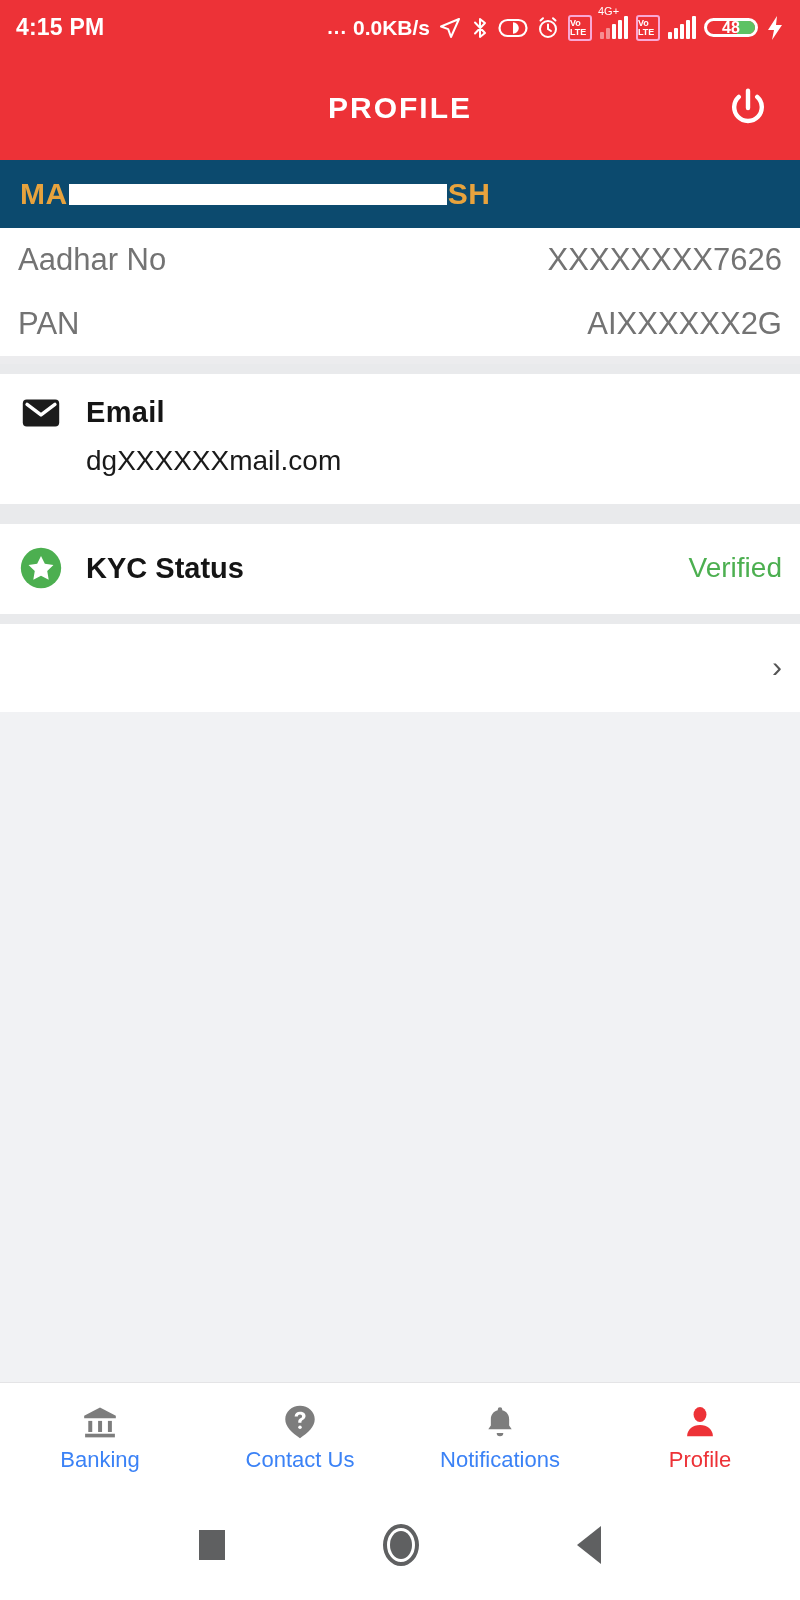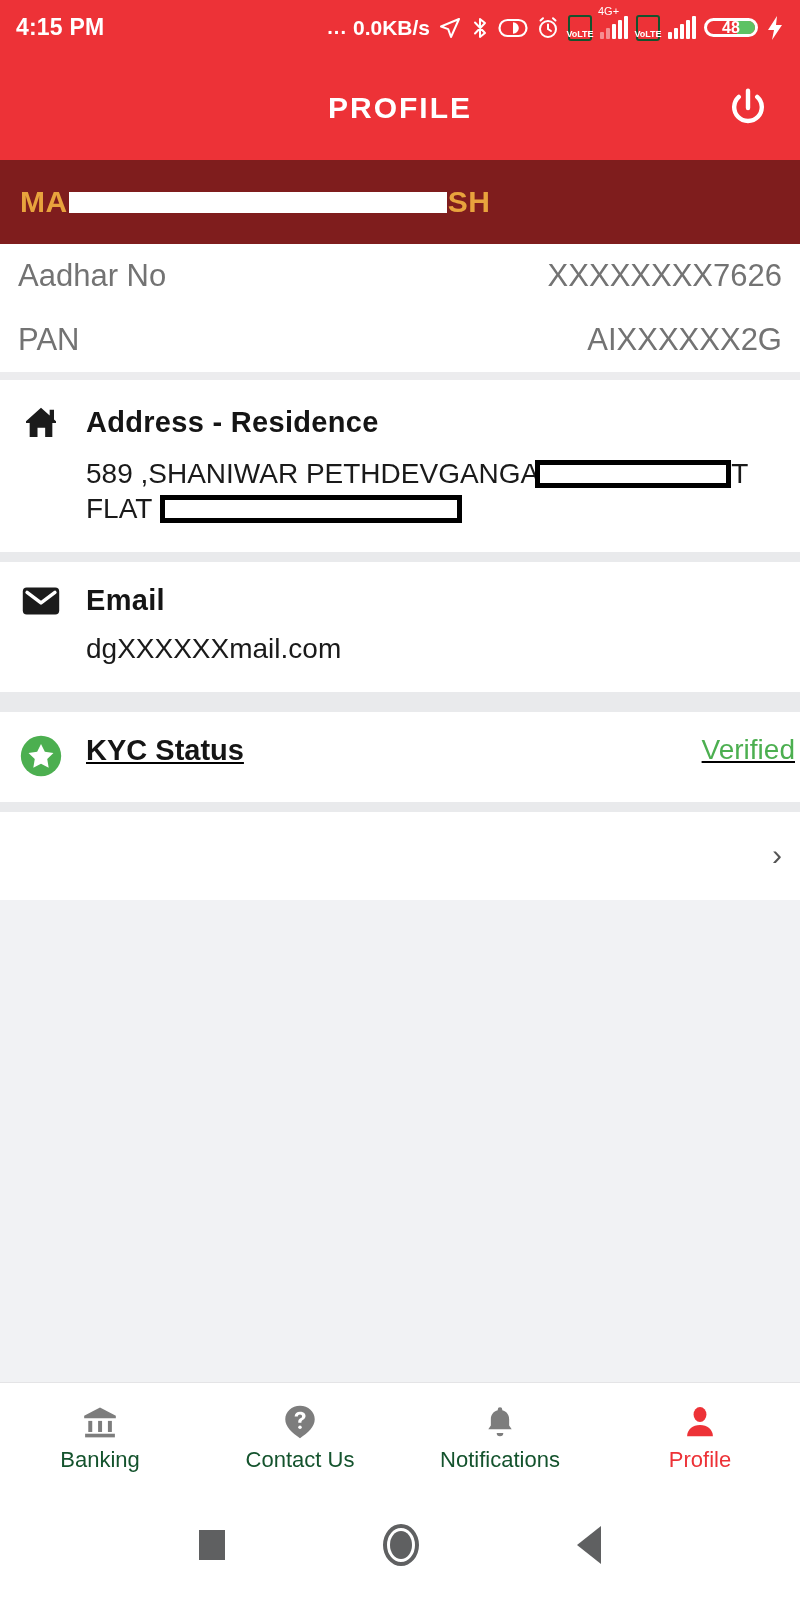--- a/index.html
+++ b/index.html
@@ -16,22 +16,22 @@
     display:flex; align-items:center; padding:0 16px;
     font-size:22px; font-weight:bold;
   }
   .sb-time { letter-spacing:.2px; font-size:23px; }
   .sb-right { margin-left:auto; display:flex; align-items:center; gap:8px; }
   .sb-dots { letter-spacing:1px; font-size:20px; margin-right:-2px; }
   .sb-speed { font-size:21px; font-weight:bold; }
   .sb-ico { display:inline-flex; align-items:center; justify-content:center; }
   .sb-ico svg { display:block; }
   .volte {
-    border:2px solid #14532d; border-radius:3px; width:24px; height:26px;
-    display:flex; flex-direction:row; align-items:flex-end; justify-content:center;
+    border:2px solid #f9a8d4; border-radius:3px; width:24px; height:26px;
+    display:flex; flex-direction:column; align-items:flex-start; justify-content:center;
     font-size:9px; line-height:9px; font-weight:bold;
   }
   .bars { display:flex; align-items:flex-end; gap:2px; height:22px; }
   .bars i { width:4px; background:#fff; display:block; border-radius:1px; }
   .bars i:nth-child(1){height:7px;} .bars i:nth-child(2){height:11px;}
   .bars i:nth-child(3){height:15px;} .bars i:nth-child(4){height:19px;}
   .bars i:nth-child(5){height:23px;}
   .bars.faded i:nth-child(1), .bars.faded i:nth-child(2){ opacity:.45; }
   .g4 { position:relative; display:flex; align-items:flex-end; }
   .g4 .tag { position:absolute; top:-12px; left:-2px; font-size:11px; font-weight:normal; }
@@ -56,21 +56,21 @@
     color:#fff; font-size:30px; font-weight:bold; letter-spacing:2px;
   }
   .logout-btn {
     position:absolute; right:26px; top:50%; transform:translateY(-50%);
     width:52px; height:52px; display:flex; align-items:center; justify-content:center;
     cursor:pointer;
   }
 
   
   .namebar {
-    height:84px; background:#7f1d1d; display:flex; align-items:center;
+    height:68px; background:#0c4a6e; display:flex; align-items:center;
     padding-left:20px;
   }
   .name-text {
     color:#E8A33D; font-size:30px; font-weight:bold; letter-spacing:.5px;
     display:flex; align-items:center;
   }
   .redact-white {
     display:inline-block; height:21px; background:#ffffff;
     margin:0 1px; vertical-align:middle;
   }
@@ -92,21 +92,21 @@
   .sec-icon { width:46px; display:flex; align-items:center; justify-content:center; flex:none; }
   .sec-title { font-size:29px; font-weight:bold; color:#151515; letter-spacing:.3px; }
   .sec-body { margin-left:68px; margin-top:14px; font-size:28px; color:#1a1a1a; line-height:1.25; }
   .sec-body .line { display:flex; align-items:center; flex-wrap:nowrap; white-space:nowrap; }
   .redact-box {
     display:inline-block; background:#ffffff; border:5px solid #000;
     height:28px; vertical-align:middle; margin-left:2px;
   }
 
   .kyc-row {
-    display:flex; align-items:flex-start; padding:22px 5px 24px 18px;text-decoration:underline;
+    display:flex; align-items:center; padding:22px 18px 24px 18px;
   }
   .kyc-icon { width:46px; display:flex; align-items:center; justify-content:center; flex:none; }
   .kyc-title { font-size:29px; font-weight:bold; margin-left:22px; color:#151515; }
   .kyc-status { margin-left:auto; font-size:28px; color:#4CAF50; }
 
   .mpin-row {
     display:flex; align-items:center; padding:28px 18px 30px 18px; cursor:pointer;
   }
   .mpin-label { font-size:30px; color:#1a1a1a; }
   .chev { margin-left:auto; color:#555; font-size:30px; line-height:1; }
@@ -117,21 +117,21 @@
   .bottomnav {
     position:absolute; left:0; right:0; bottom:110px; height:108px;
     background:#fff; border-top:1px solid #e4e4e6;
     display:flex; align-items:center;
   }
   .navitem {
     flex:1; display:flex; flex-direction:column; align-items:center;
     justify-content:center; gap:6px; cursor:pointer;
   }
   .navitem .ico { height:40px; display:flex; align-items:flex-end; }
-  .navitem .lbl { font-size:22px; color:#14532d; }
+  .navitem .lbl { font-size:22px; color:#3b82f6; }
   .navitem.active .lbl { color:#ED3237; }
 
   
   .androidnav {
     position:absolute; left:0; right:0; bottom:0; height:110px;
     background:#fff; display:flex; align-items:center; justify-content:space-around;
     padding:0 120px;
   }
   .anav { cursor:pointer; display:flex; align-items:center; justify-content:center; }
   .sq { width:26px; height:30px; background:#5f6061; }
@@ -239,41 +239,20 @@
       <span class="kv-val">XXXXXXXX7626</span>
     </div>
     <div class="kv-row">
       <span class="kv-key">PAN</span>
       <span class="kv-val">AIXXXXXX2G</span>
     </div>
   </div>
 
   <div class="gap-thin"></div>
 
-  <div class="card sec">
-    <div class="sec-head">
-      <span class="sec-icon">
-        <svg width="42" height="40" viewBox="0 0 24 24">
-            <path d="M3 11.5 12 3.5l5.2 4.6V4.6h2.6v5.9L21 11.5v1.1h-2.2V21h-4.3v-5.6h-4.6V21H5.2v-8.4H3z" fill="#1b1b1b"></path>
-          </svg>
-      </span>
-      <span class="sec-title">Address - Residence</span>
-    </div>
-    <div class="sec-body">
-      <div class="line">
-        <span>589  ,SHANIWAR PETHDEVGANGA</span>
-        <span class="redact-box" style="width:196px;margin-left:-4px;"></span>
-        <span>T</span>
-      </div>
-      <div class="line">
-        <span>FLAT</span>
-        <span class="redact-box" style="width:302px;margin-left:8px;"></span>
-      </div>
-    </div>
-  </div>
 
   <div class="gap"></div>
 
   <div class="card sec">
     <div class="sec-head">
       <span class="sec-icon">
         <svg width="38" height="30" viewBox="0 0 24 18">
             <rect x="0.5" y="0.5" width="23" height="17" rx="2.5" fill="#1b1b1b"></rect>
             <path d="M3.2 3.6 12 10.2l8.8-6.6" stroke="#fff" stroke-width="2.2" fill="none" stroke-linecap="round" stroke-linejoin="round"></path>
           </svg>

